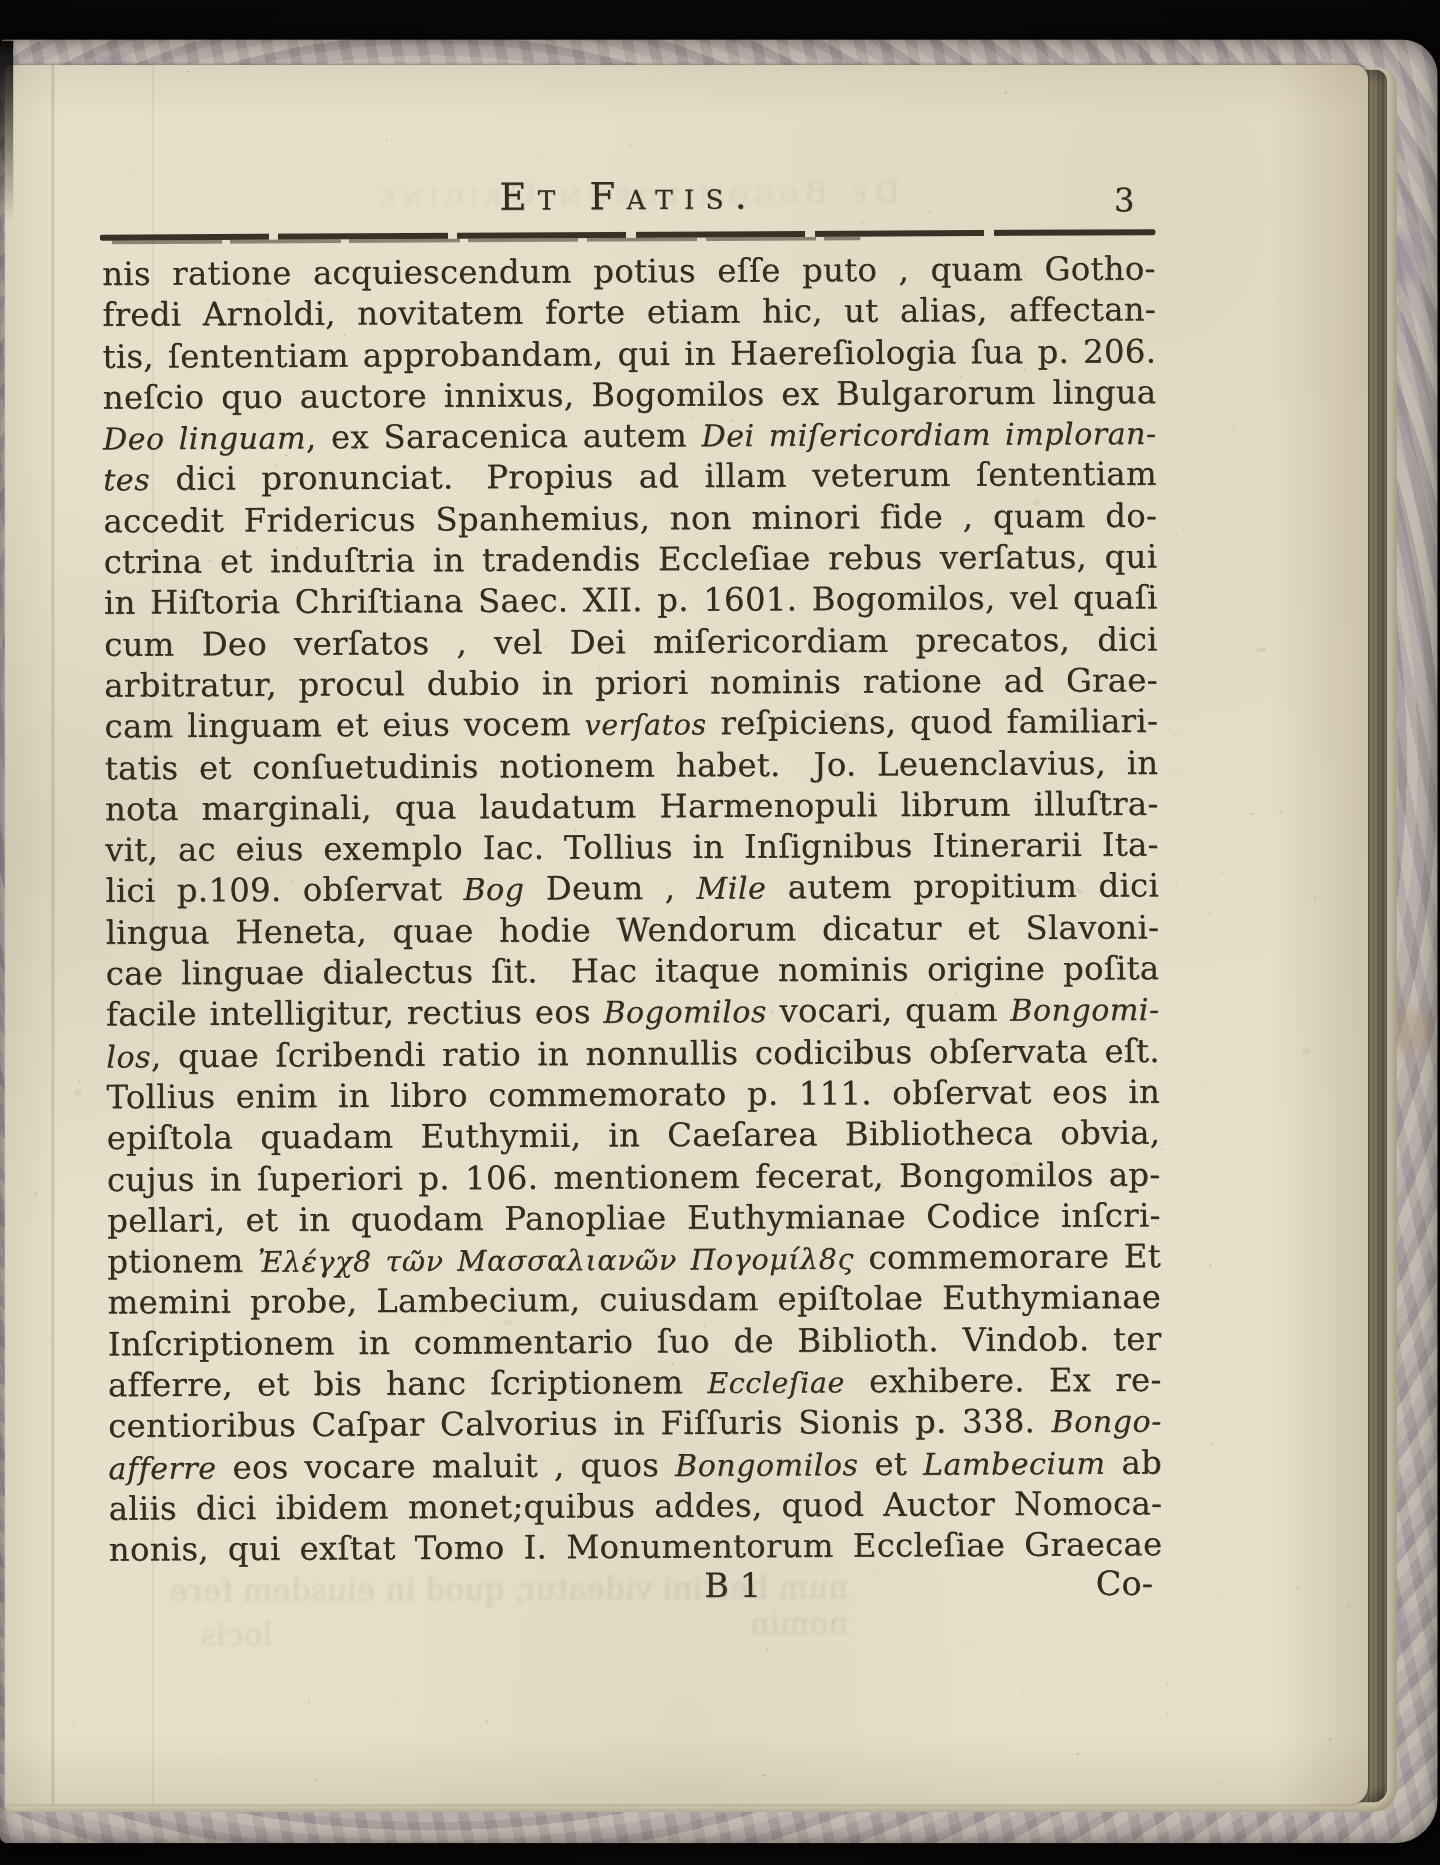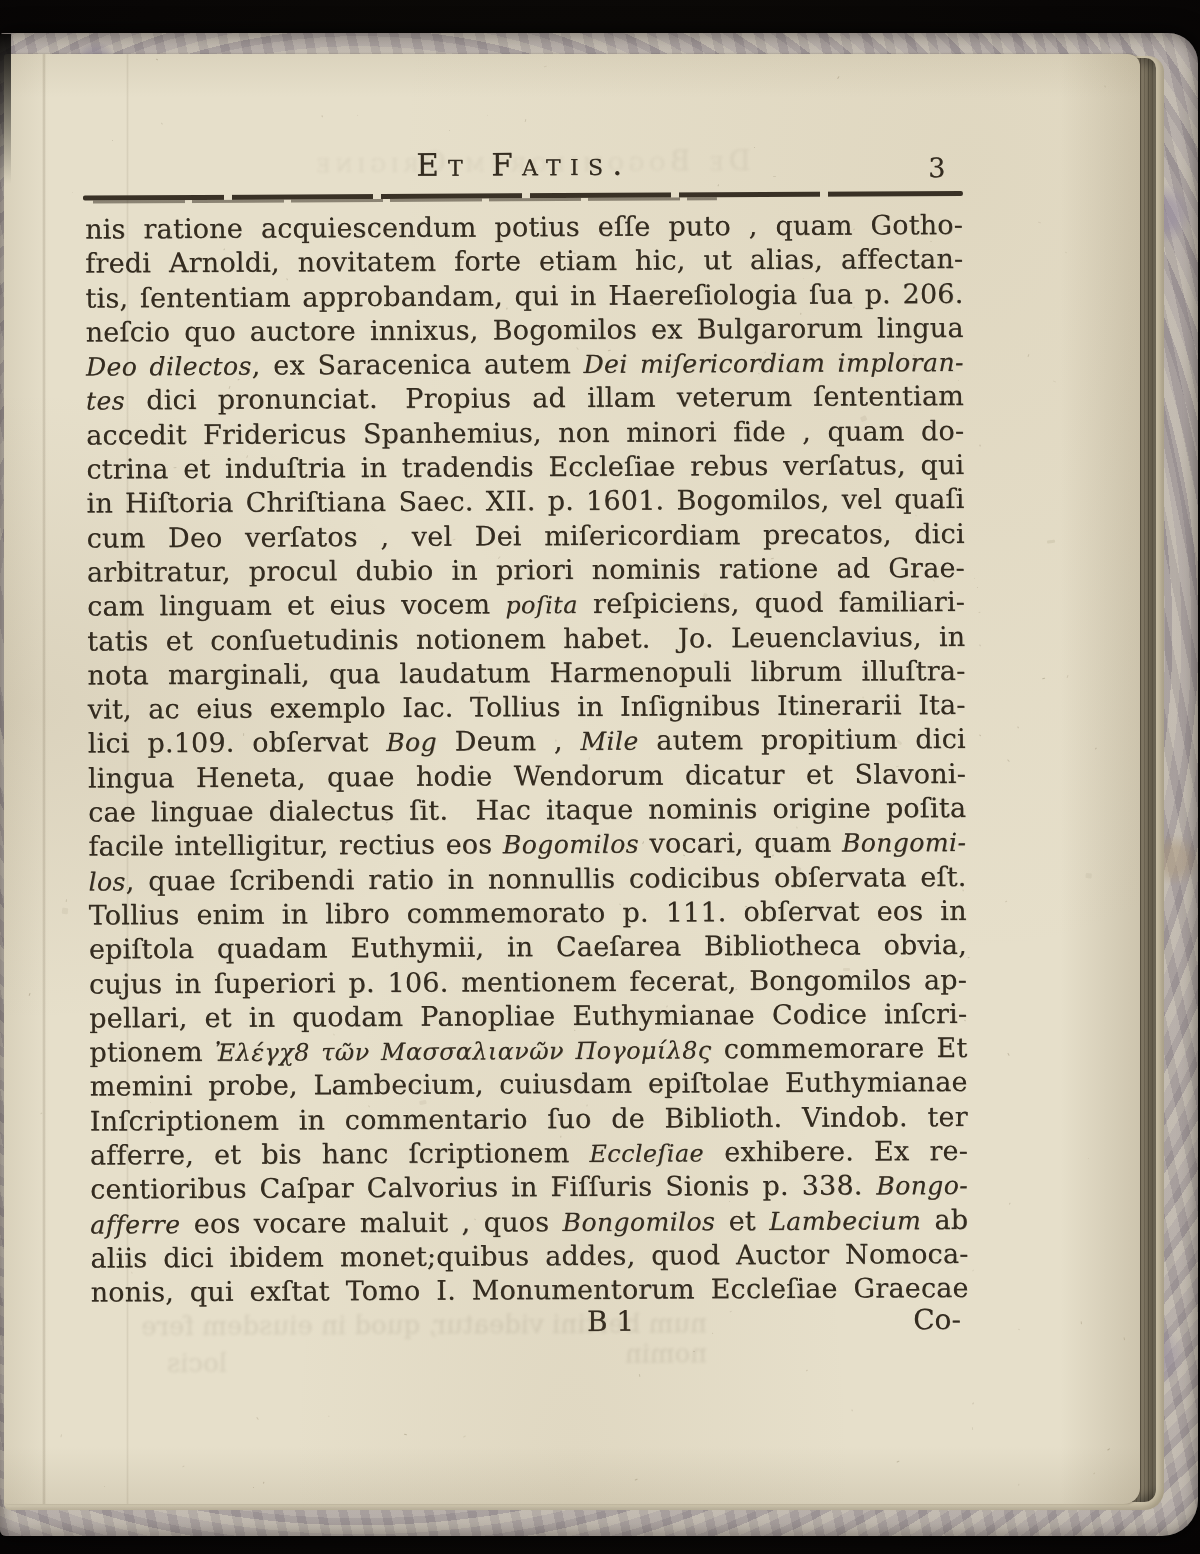--- a/index.html
+++ b/index.html
@@ -279,28 +279,28 @@
 
       <div class="running-title">Et Fatis.</div>
       <div class="page-number">3</div>
       <div class="rule"></div>
 
       <div class="text-block" id="text-block">
           <div class="line"><span class="r">nis ratione acquiescendum potius eſſe puto , quam Gotho-</span></div>
           <div class="line"><span class="r">fredi Arnoldi, novitatem forte etiam hic, ut alias, affectan-</span></div>
           <div class="line"><span class="r">tis, ſententiam approbandam, qui in Haereſiologia ſua p. 206.</span></div>
           <div class="line"><span class="r">neſcio quo auctore innixus, Bogomilos ex Bulgarorum lingua</span></div>
-          <div class="line"><span class="i">Deo dilectos</span><span class="r">, ex Saracenica autem </span><span class="i">Dei miſericordiam imploran-</span></div>
+          <div class="line"><span class="i">Deo linguam</span><span class="r">, ex Saracenica autem </span><span class="i">Dei miſericordiam imploran-</span></div>
           <div class="line"><span class="i">tes</span><span class="r"> dici pronunciat.  Propius ad illam veterum ſententiam</span></div>
           <div class="line"><span class="r">accedit Fridericus Spanhemius, non minori fide , quam do-</span></div>
           <div class="line"><span class="r">ctrina et induſtria in tradendis Eccleſiae rebus verſatus, qui</span></div>
           <div class="line"><span class="r">in Hiſtoria Chriſtiana Saec. XII. p. 1601. Bogomilos, vel quaſi</span></div>
           <div class="line"><span class="r">cum Deo verſatos , vel Dei miſericordiam precatos, dici</span></div>
           <div class="line"><span class="r">arbitratur, procul dubio in priori nominis ratione ad Grae-</span></div>
-          <div class="line"><span class="r">cam linguam et eius vocem </span><span class="g">poſita</span><span class="r"> reſpiciens, quod familiari-</span></div>
+          <div class="line"><span class="r">cam linguam et eius vocem </span><span class="g">verſatos</span><span class="r"> reſpiciens, quod familiari-</span></div>
           <div class="line"><span class="r">tatis et conſuetudinis notionem habet.  Jo. Leuenclavius, in</span></div>
           <div class="line"><span class="r">nota marginali, qua laudatum Harmenopuli librum illuſtra-</span></div>
           <div class="line"><span class="r">vit, ac eius exemplo Iac. Tollius in Inſignibus Itinerarii Ita-</span></div>
           <div class="line"><span class="r">lici p.109. obſervat </span><span class="i">Bog</span><span class="r"> Deum , </span><span class="i">Mile</span><span class="r"> autem propitium dici</span></div>
           <div class="line"><span class="r">lingua Heneta, quae hodie Wendorum dicatur et Slavoni-</span></div>
           <div class="line"><span class="r">cae linguae dialectus ſit.  Hac itaque nominis origine poſita</span></div>
           <div class="line"><span class="r">facile intelligitur, rectius eos </span><span class="i">Bogomilos</span><span class="r"> vocari, quam </span><span class="i">Bongomi-</span></div>
           <div class="line"><span class="i">los</span><span class="r">, quae ſcribendi ratio in nonnullis codicibus obſervata eſt.</span></div>
           <div class="line"><span class="r">Tollius enim in libro commemorato p. 111. obſervat eos in</span></div>
           <div class="line"><span class="r">epiſtola quadam Euthymii, in Caeſarea Bibliotheca obvia,</span></div>

